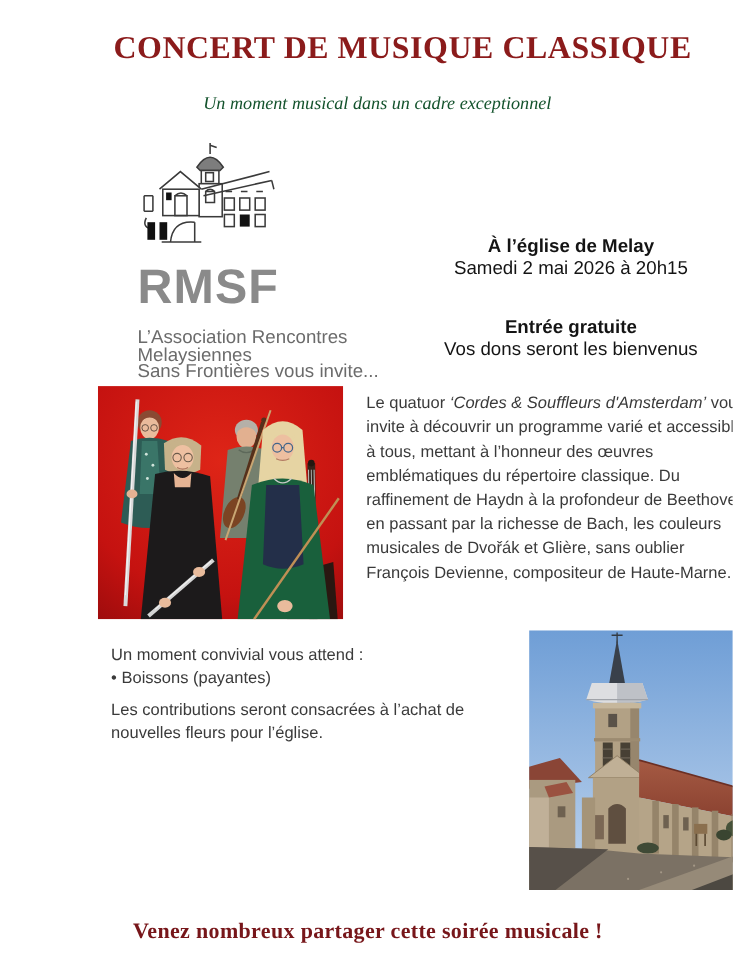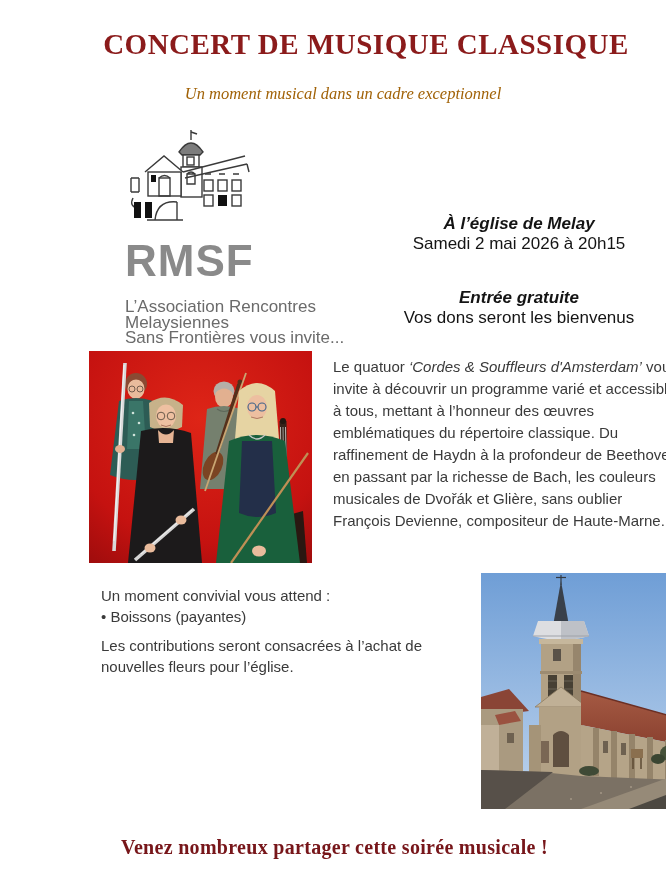--- a/index.html
+++ b/index.html
@@ -9,36 +9,36 @@
   }
   .abs{position:absolute;padding-left:33px;}
   .flyer-title{
     top:28px;left:0;width:666px;text-align:center;
     font-family:"Liberation Serif",serif;font-weight:bold;
     font-size:29px;letter-spacing:0.5px;color:#8b1b1b;
   }
   .flyer-subtitle{
     top:84px;left:0;width:620px;text-align:center;
     font-family:"Liberation Serif",serif;font-style:italic;
-    font-size:16.5px;color:#a16207;
+    font-size:16.5px;color:#14532d;
   }
   .logo-block{left:92px;top:128px;width:240px;}
   .logo-drawing{display:block;margin-left:2px;}
   .logo-acronym{
     font-size:44px;font-weight:bold;color:#8a8a8a;line-height:1;
     letter-spacing:1px;margin-top:-2px;
   }
   .logo-caption{
     margin-top:16px;font-size:17px;line-height:15.5px;color:#6b6b6b;
   }
   .event-info{
     left:340px;top:214px;width:292px;text-align:center;
     font-size:17px;line-height:20px;color:#141414;
   }
-  .event-info .bold{font-weight:bold;font-style:italic;}
+  .event-info .bold{font-weight:bold;}
   .event-block2{margin-top:34px;}
   .quartet-photo{left:56px;top:351px;width:223px;height:212px;}
   .church-photo{left:448px;top:573px;width:206px;height:236px;}
   .description{
     left:300px;top:356px;width:350px;
     font-size:15px;line-height:22px;color:#3a3a3a;
   }
   .description .ital{font-style:italic;}
   .convivial{
     left:68px;top:585px;width:398px;

